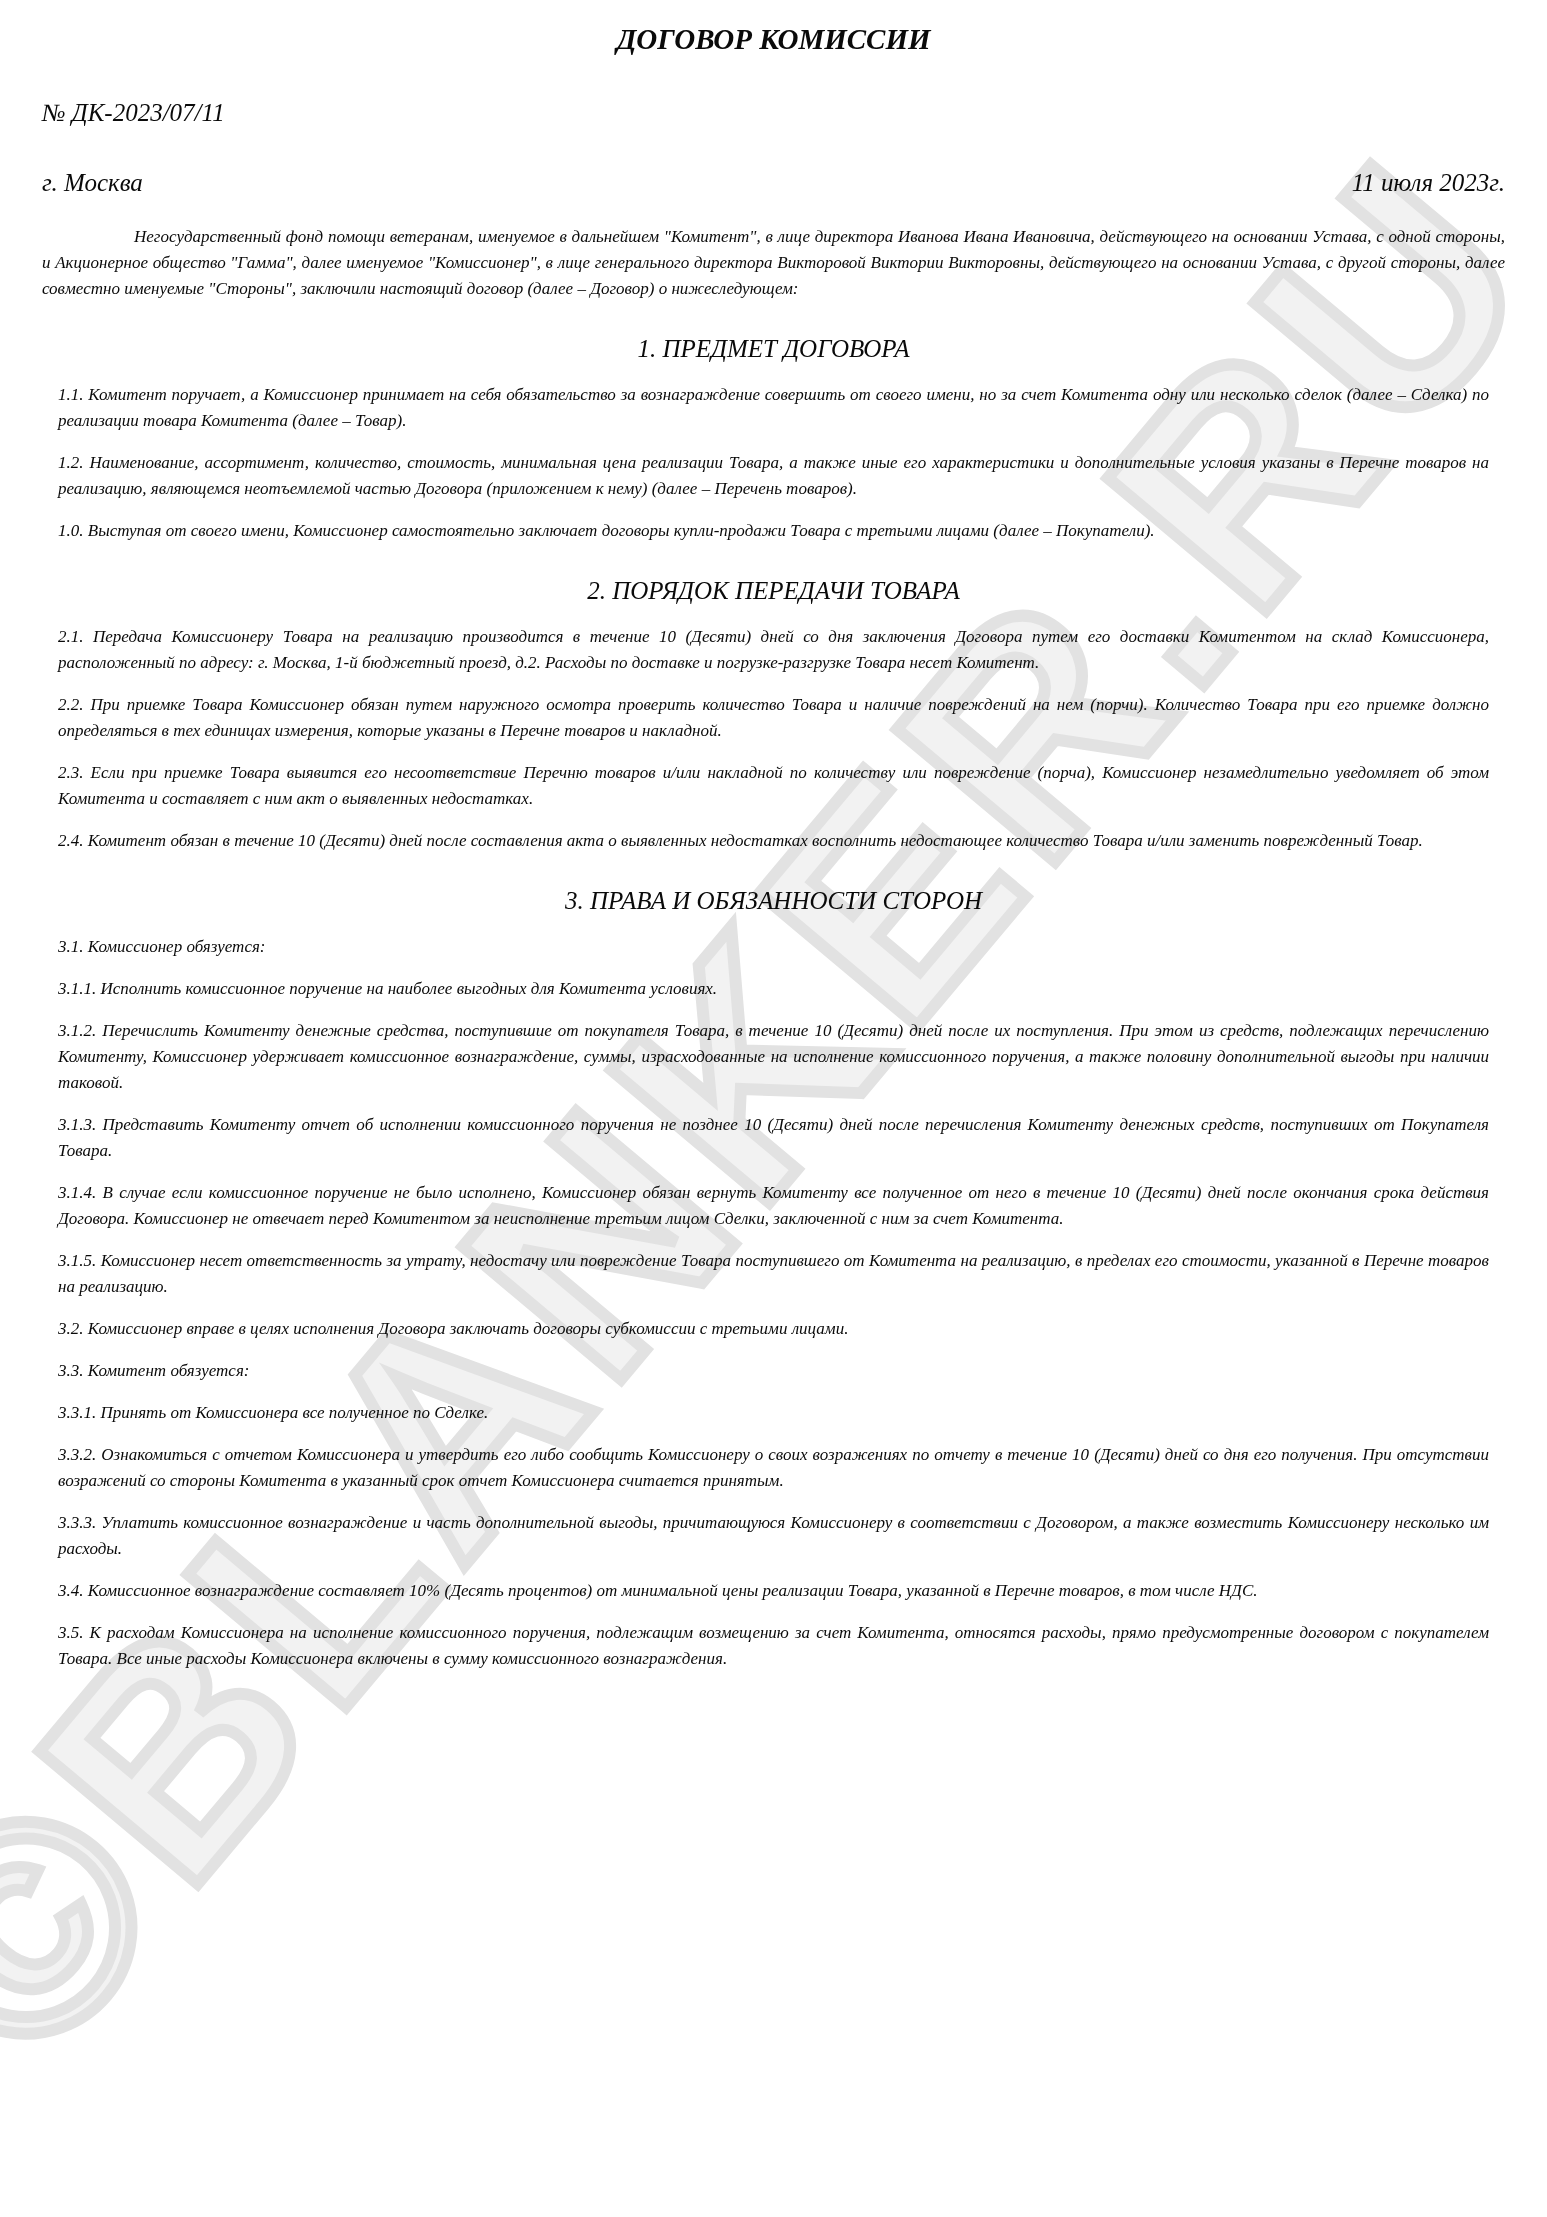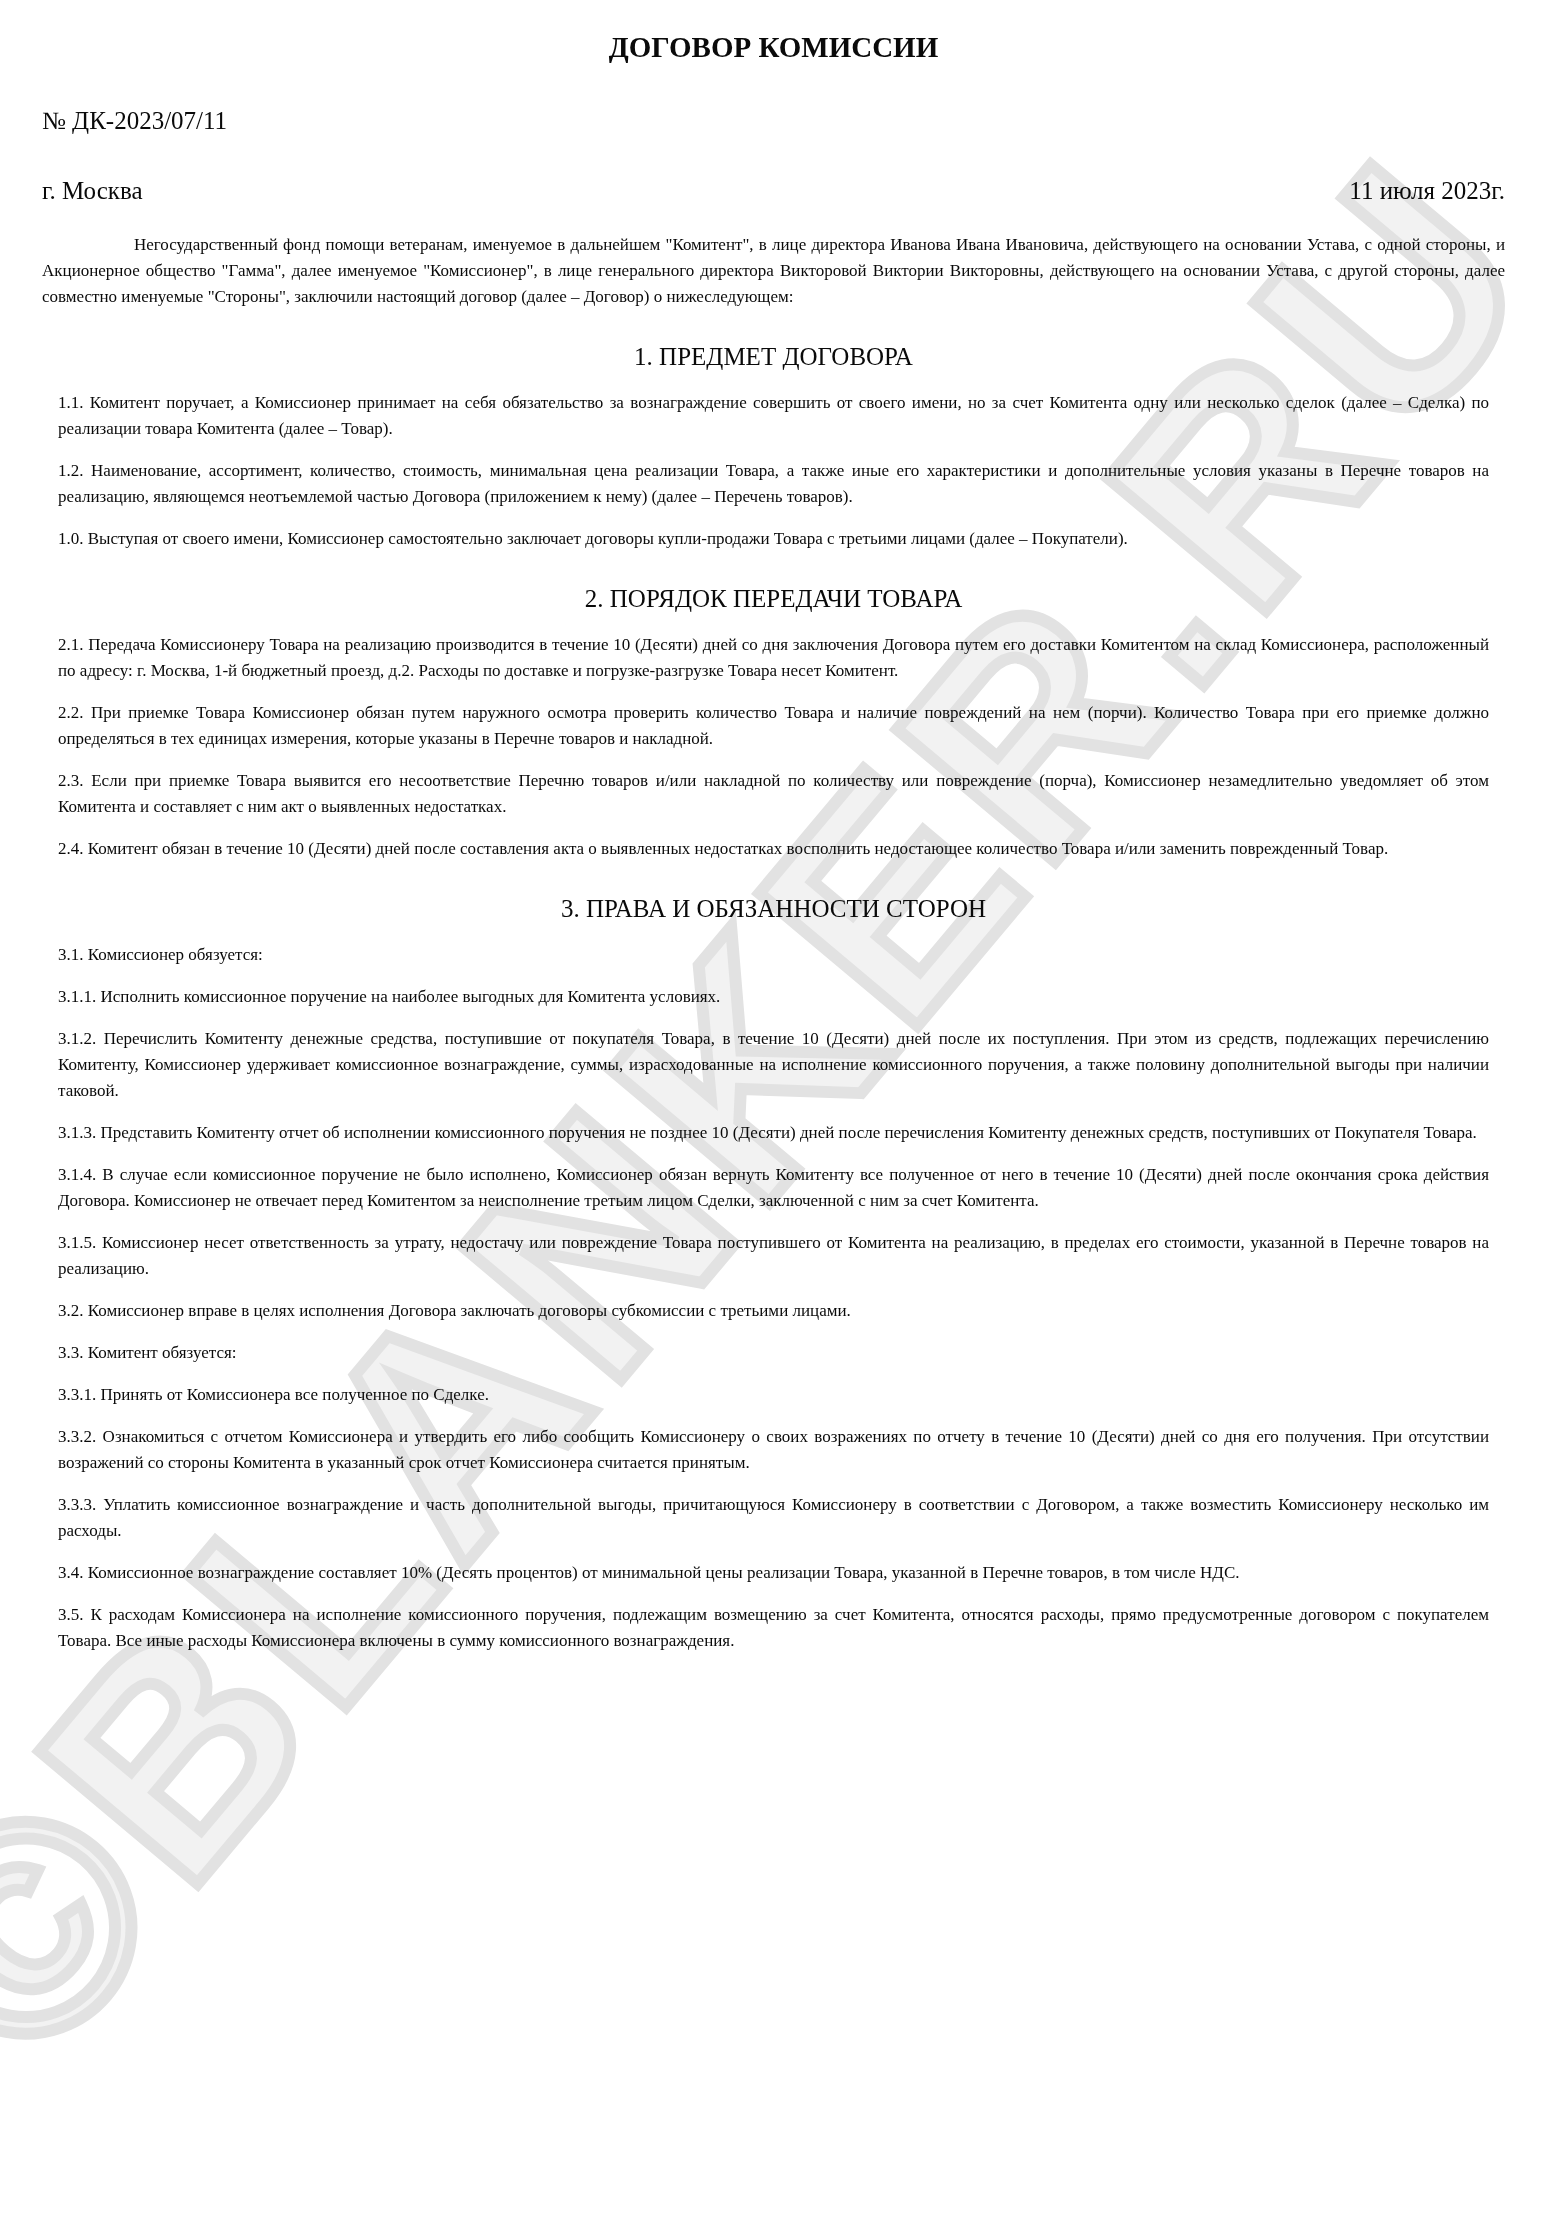--- a/index.html
+++ b/index.html
@@ -27,21 +27,22 @@
     font-size: 300px;
     letter-spacing: 14px;
     white-space: nowrap;
     color: #f2f2f2;
     -webkit-text-stroke: 12px #e2e2e2;
     pointer-events: none;
   }
   .content {
     position: relative;
     z-index: 1;
-    padding: 30px 42px 0 42px;
+    padding: 22px 42px 0 42px;
+    font-style: italic;
   }
   .doc-title {
     text-align: center;
     font-weight: bold;
     font-size: 29px;
     line-height: 34px;
   }
   .doc-number {
     text-align: left;
     font-size: 25px;

